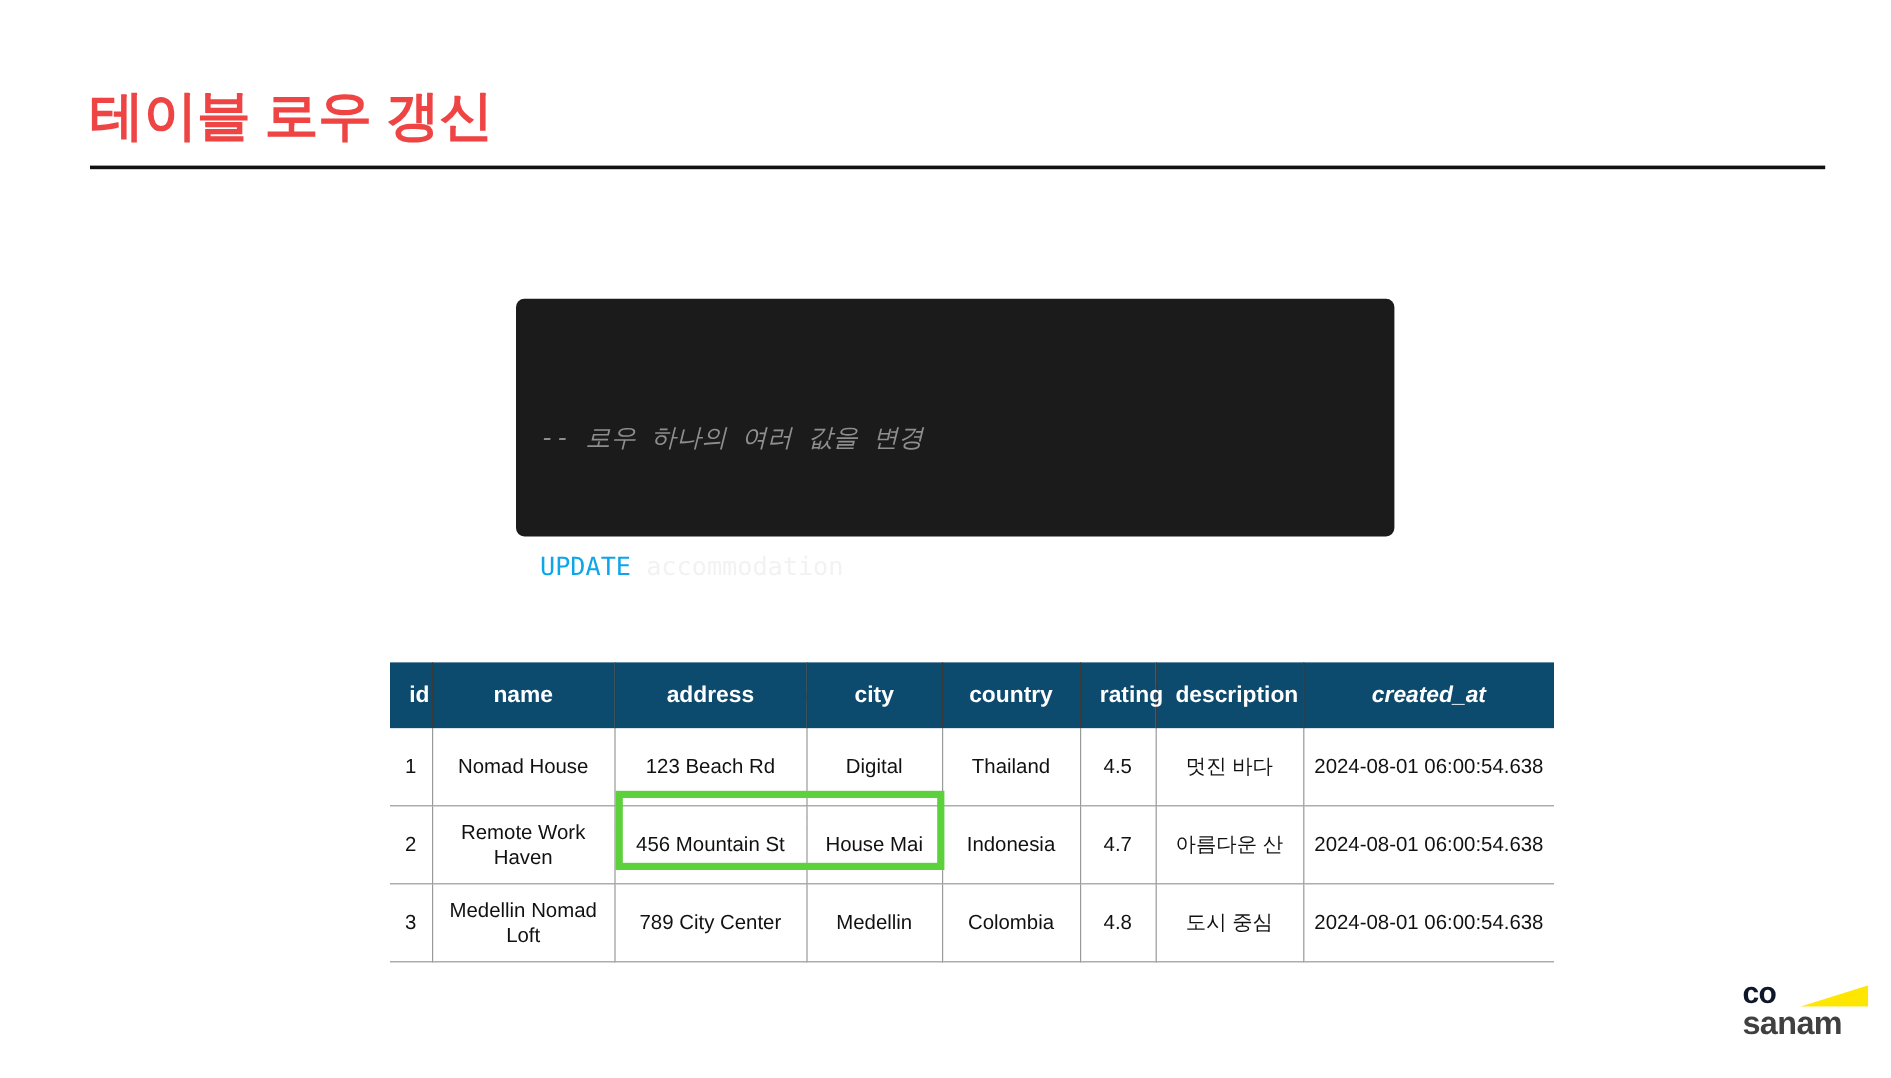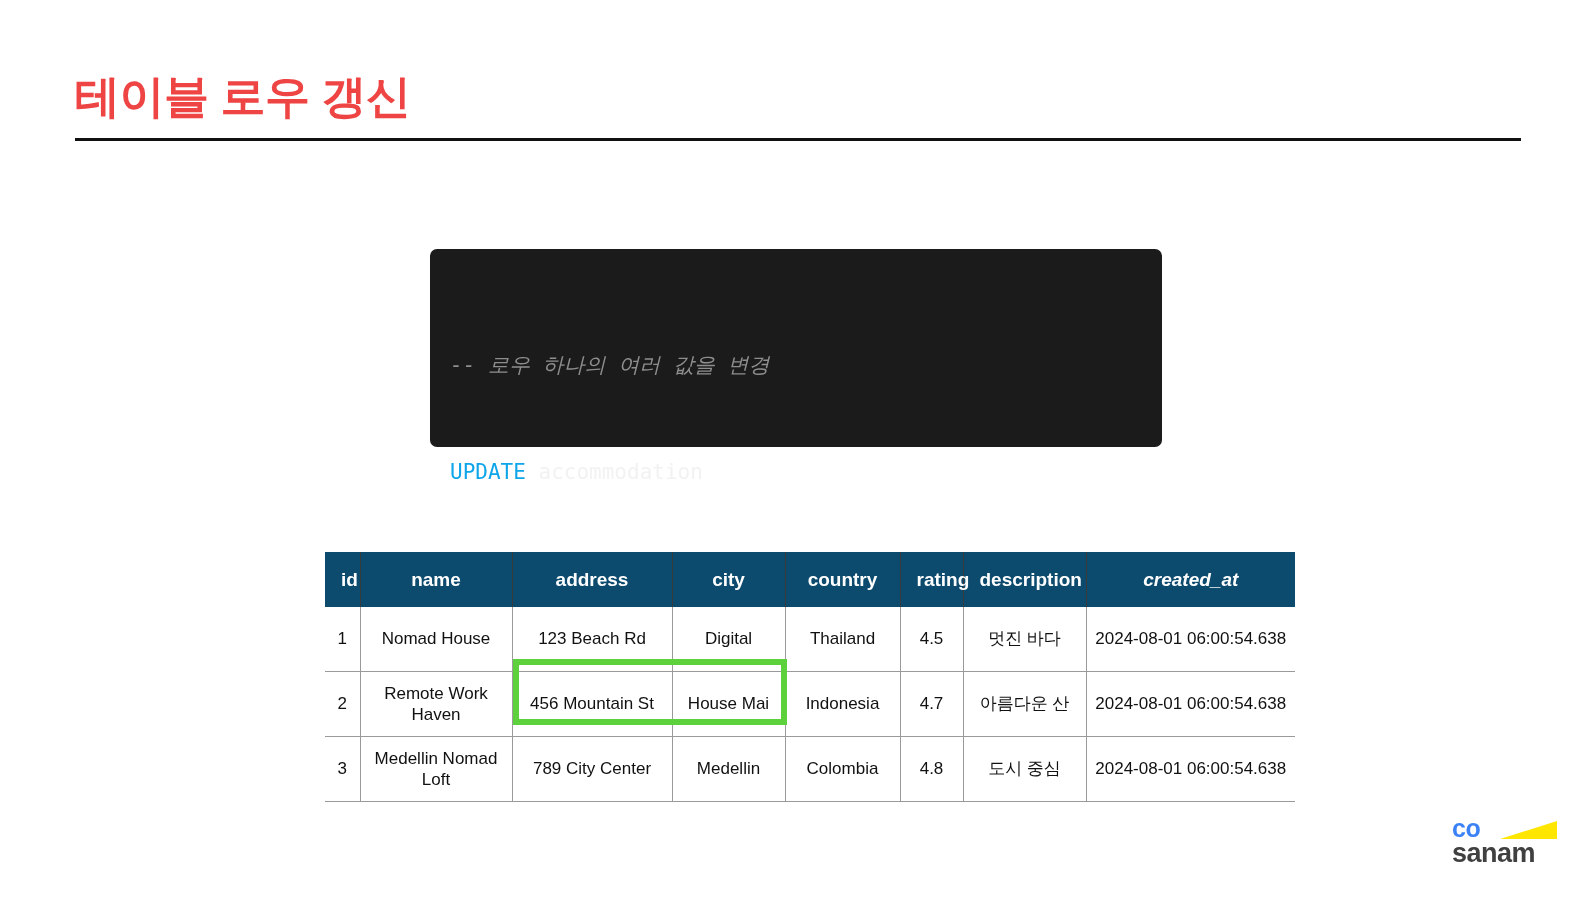--- a/index.html
+++ b/index.html
@@ -134,21 +134,21 @@
     height: 18px;
     background: #ffe600;
     clip-path: polygon(0 100%, 100% 0, 100% 100%);
   }
   .logo-co {
     position: absolute;
     left: 0;
     top: -2px;
     font-size: 25px;
     font-weight: bold;
-    color: #3b82f6;
+    color: #0f172a;
     letter-spacing: -0.5px;
     line-height: 1;
   }
   .logo-sanam {
     position: absolute;
     left: 0;
     top: 22px;
     font-size: 27px;
     font-weight: bold;
     color: #404040;

